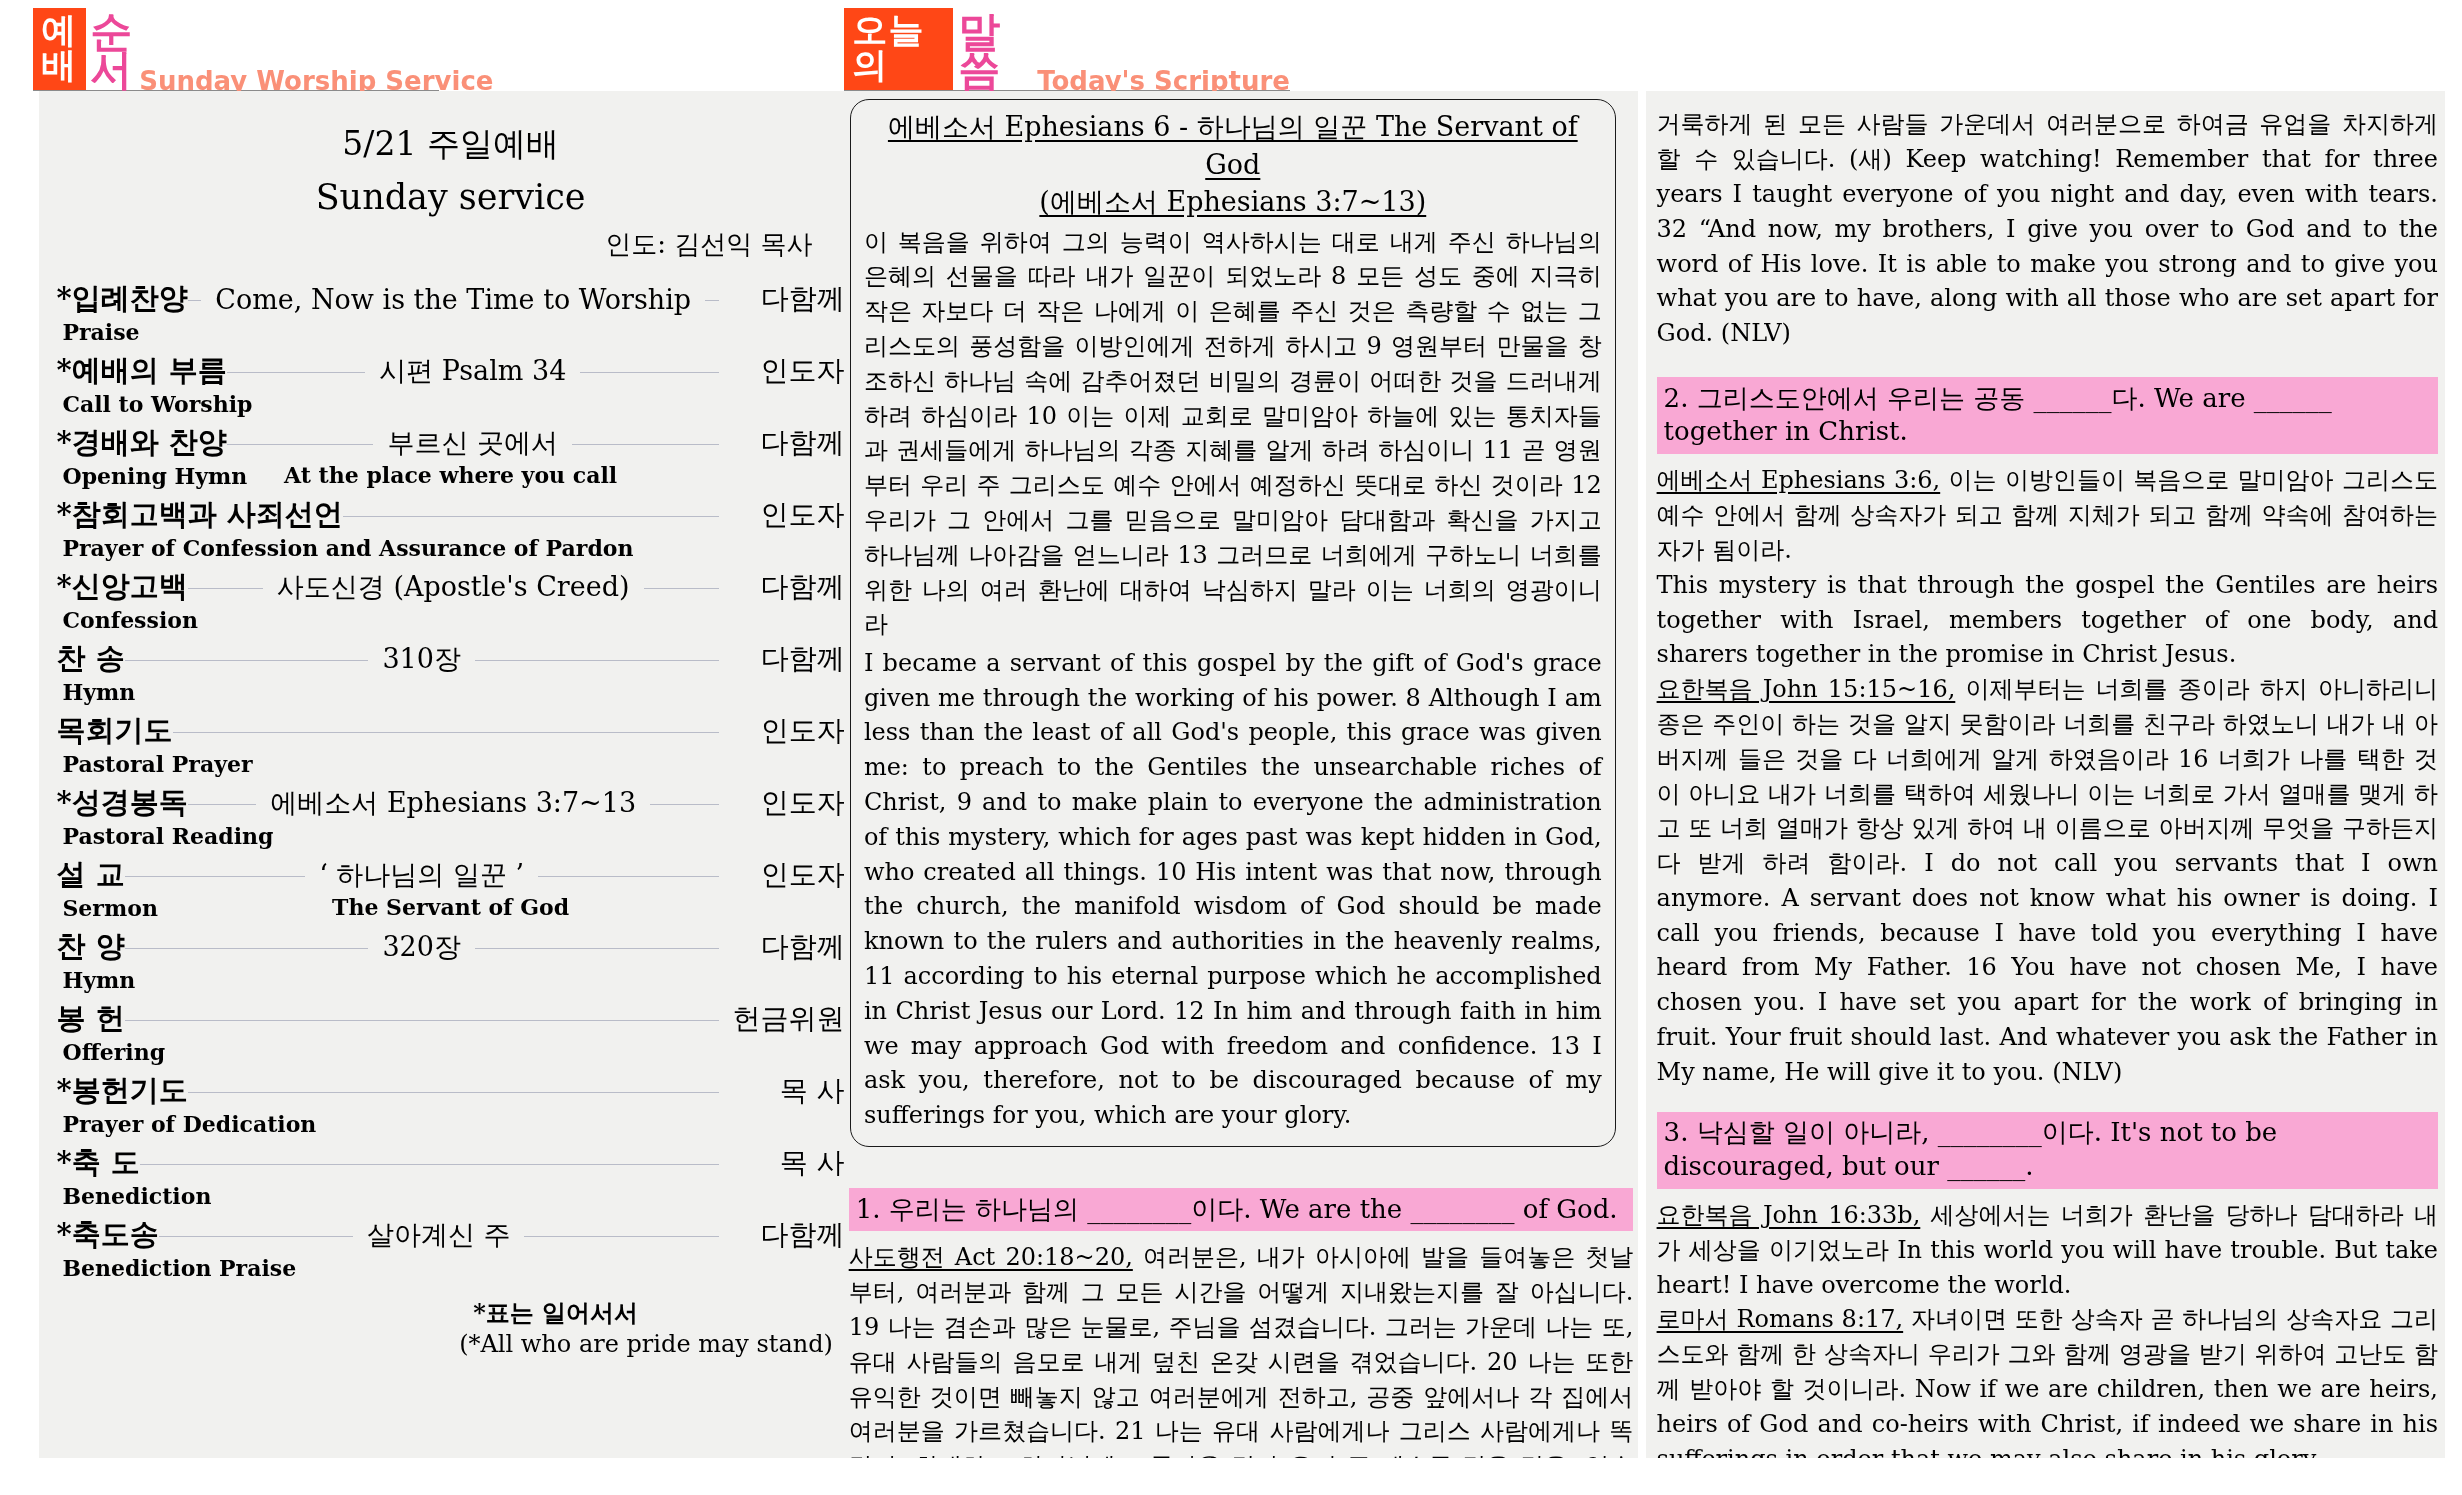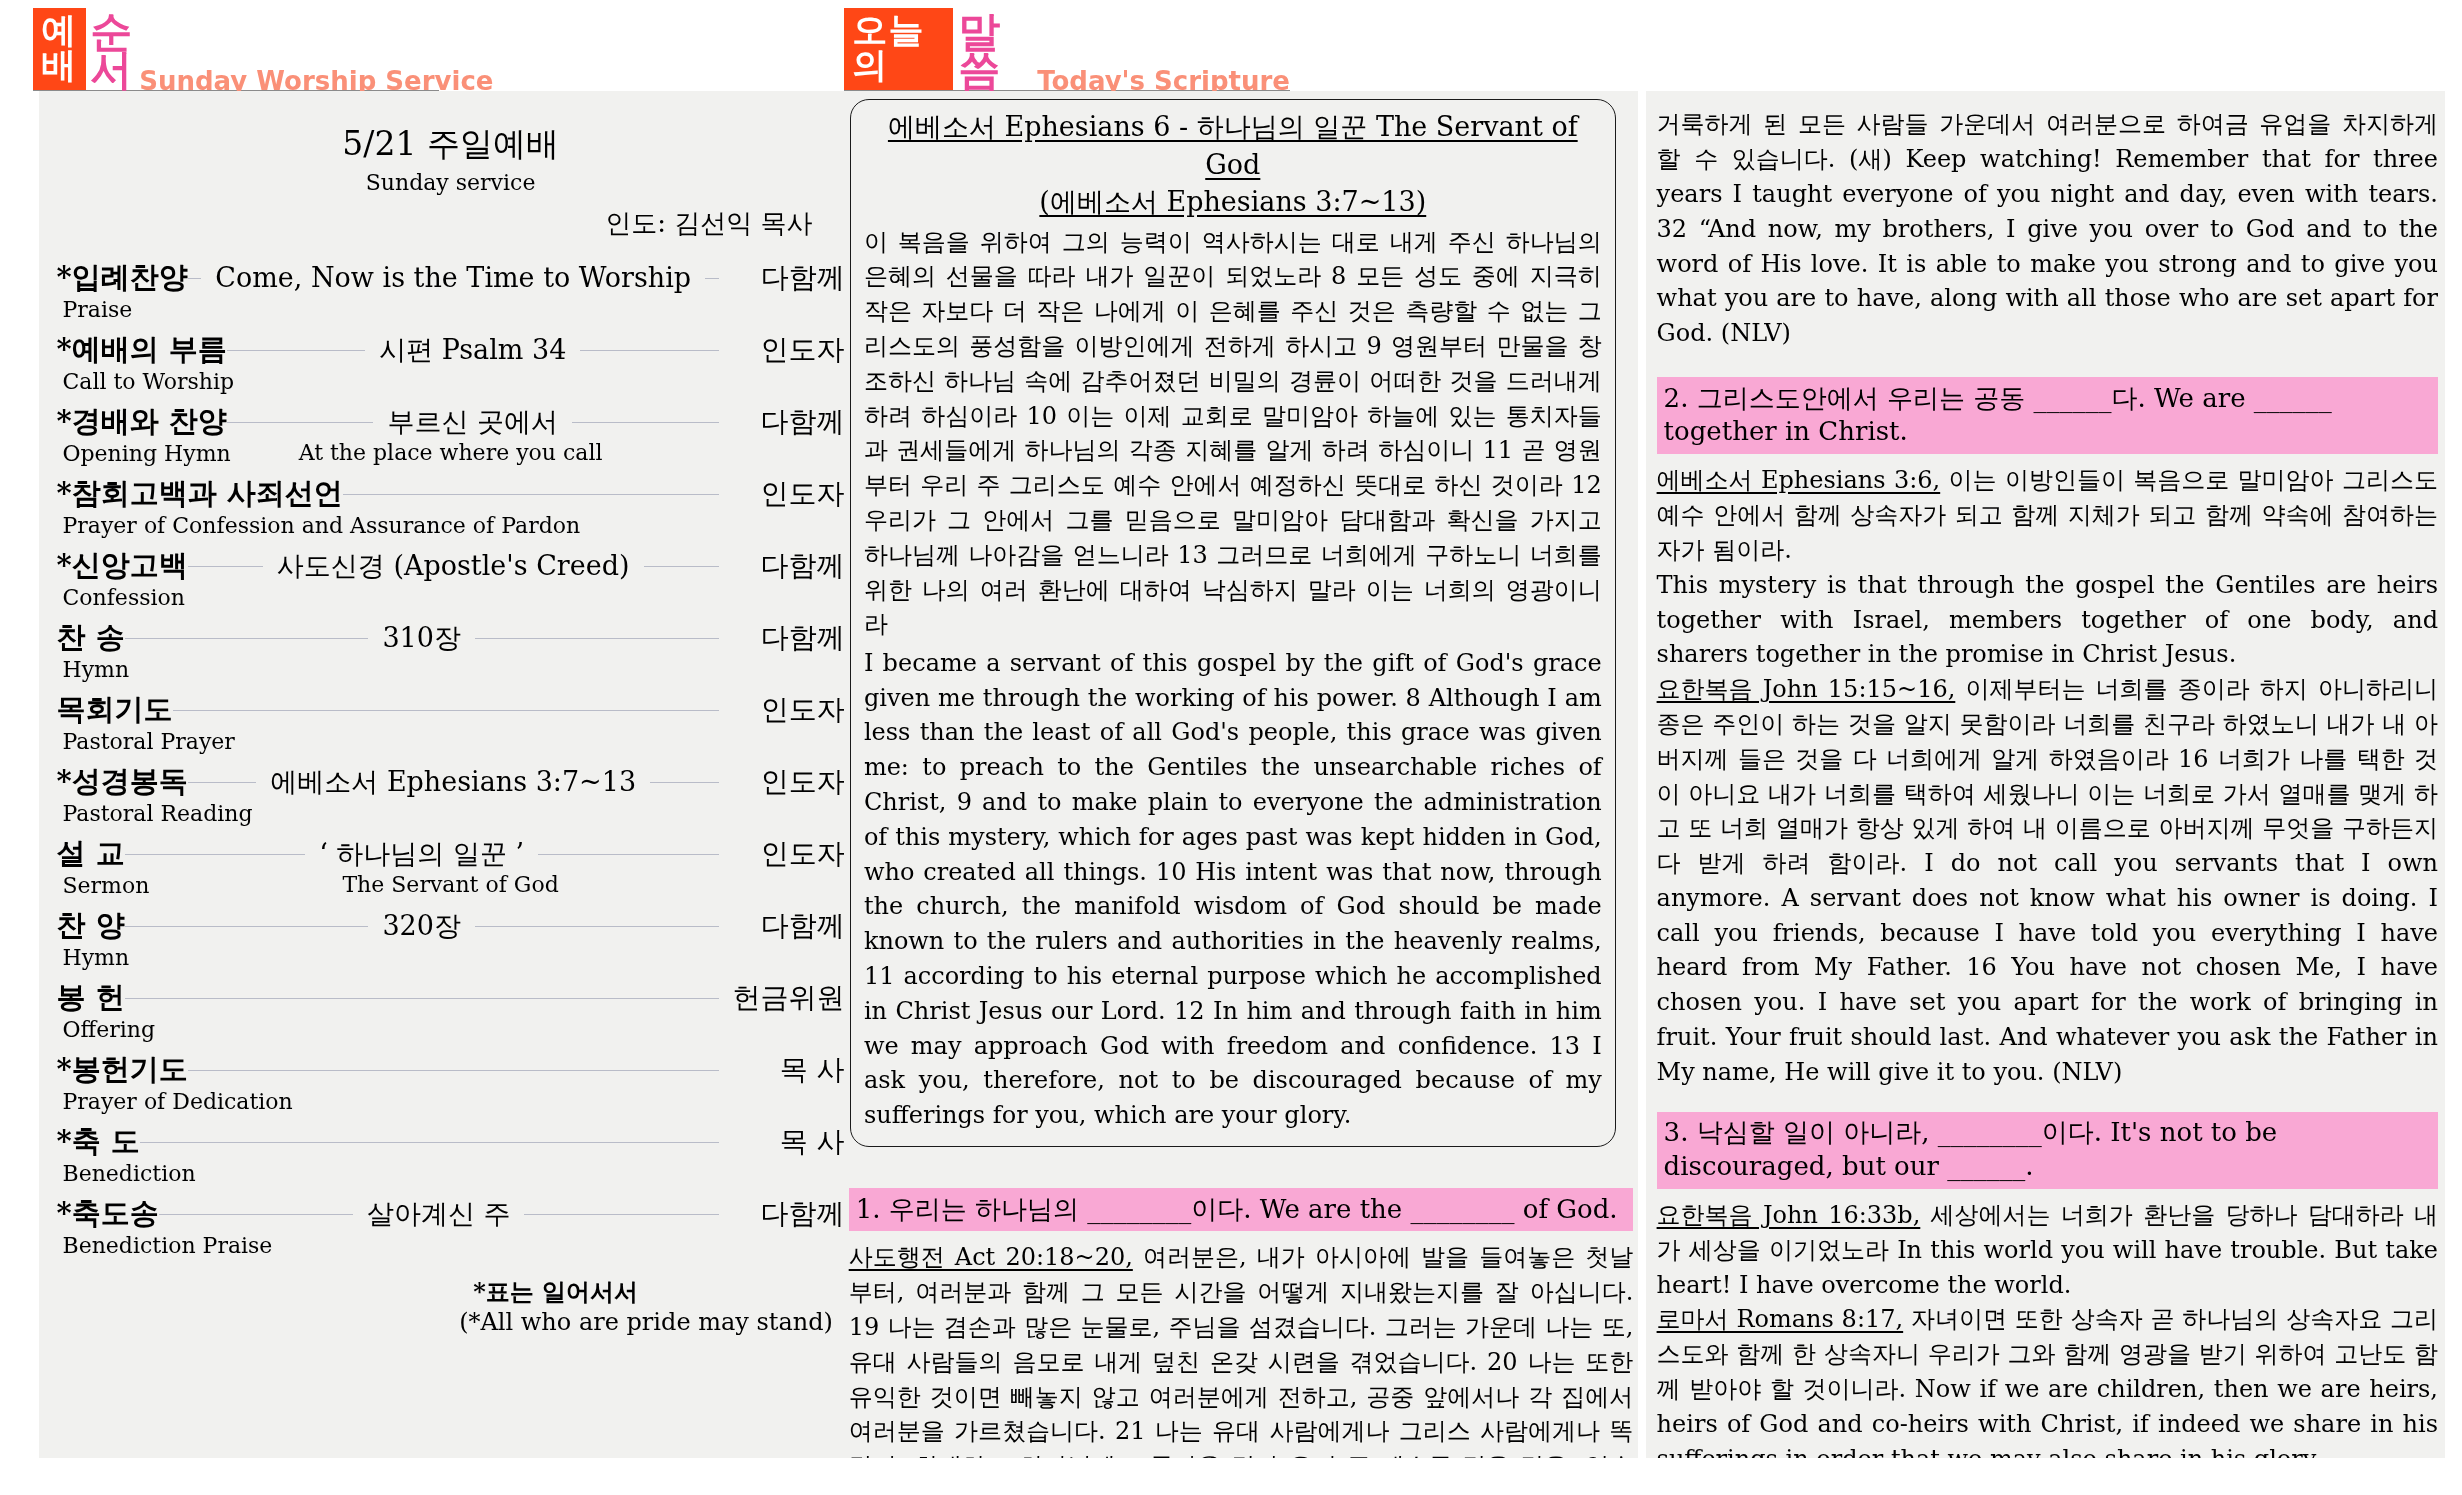--- a/index.html
+++ b/index.html
@@ -18,31 +18,31 @@
               white-space:nowrap; position:relative; top:3.5px; }
 
   
   .panel { position:absolute; top:91px; height:1367px; background:#f1f1ef; overflow:hidden; }
   #panel-left  { left:39px;   width:822px; padding:34px 16.4px 0 17.6px; }
   #panel-mid   { left:844px; width:794px; padding:0 4.7px; }
   #panel-right { left:1646px; width:799px; padding:16.4px 7px 0 10.6px; }
 
   
   .svc-title { text-align:center; font-size:33px; line-height:1.18; }
-  .svc-sub   { text-align:center; font-size:22px; line-height:1.2; margin-top:6px; }
+  .svc-sub   { text-align:center; font-size:35px; line-height:1.2; margin-top:12px; }
   .leader-ln { text-align:right; font-size:26px; padding-right:32px; margin-top:9.4px; }
   #items { margin-top:17.6px; }
   .item { height:72px; position:relative; }
   .row  { display:flex; align-items:center; height:39px; }
   .ko   { font-size:29px; white-space:nowrap; font-weight:bold; }
   .lead { flex:1; height:0; border-top:1.2px solid #b9bcc8; align-self:center; margin-top:2.3px; }
   .center { font-size:27px; white-space:nowrap; padding:0 14px; }
   .center:empty { display:none; padding:0; }
   .role { width:126px; text-align:right; font-size:28px; white-space:nowrap; }
-  .subrow { height:29px; }
+  .subrow { height:29px;font-weight:bold; }
   .en { font-size:22px; margin-left:5.9px; white-space:nowrap; }
   .center-sub { position:absolute; left:50%; top:38px; transform:translateX(-50%);
                 font-size:22px; white-space:nowrap; }
   .center-sub:empty { display:none; }
   .footnote { width:fit-content; margin:9.4px 11.7px 0 auto; font-size:24px; line-height:1.3; }
   .footnote .fko { padding-left:14px; font-weight:bold; }
 
   
   .sbox { margin:7.6px 17.6px 0 1.2px; border:1.8px solid #1b1b1b; border-radius:19px;
           padding:8.2px 13px 13px; }

